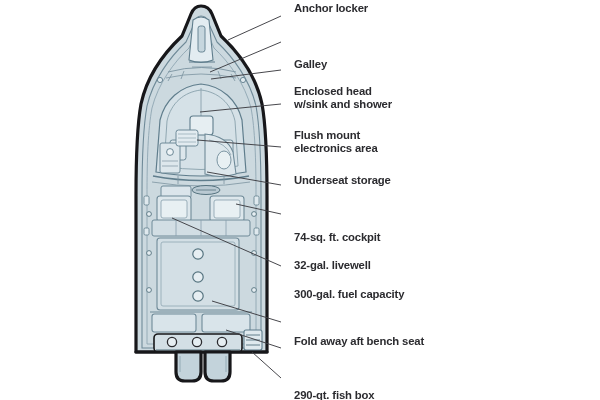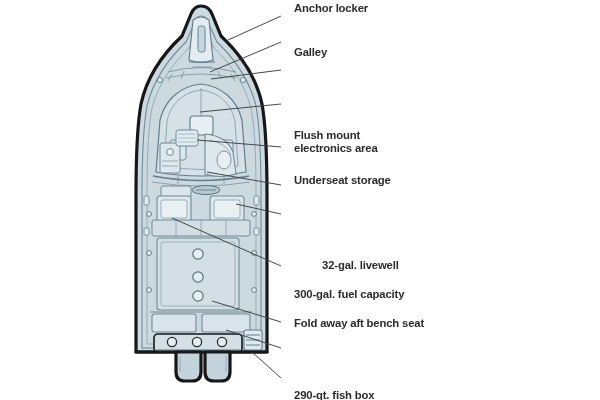--- a/index.html
+++ b/index.html
@@ -203,22 +203,25 @@
         <line x1="281" y1="214" x2="236" y2="204" stroke="#3d3d42"></line>
         <line x1="281" y1="266" x2="172" y2="218" stroke="#3d3d42"></line>
         <line x1="281" y1="322" x2="212" y2="301" stroke="#3d3d42"></line>
         <line x1="281" y1="348" x2="226" y2="330" stroke="#3d3d42"></line>
         <line x1="281" y1="378" x2="252" y2="352" stroke="#3d3d42"></line>
       </g>
   </svg>
 
   <div id="labels">
       <div class="callout" style="left: 294px; top: 2px;">Anchor locker</div>
-      <div class="callout" style="left: 294px; top: 46px;">Galley</div>
+      <div class="callout" style="left: 294px; top: 58px;">Galley</div>
+      <div class="callout" style="left: 294px; top: 85px;">Enclosed head
+w/sink and shower</div>
       <div class="callout" style="left: 294px; top: 174px;">Underseat storage</div>
       <div class="callout" style="left: 294px; top: 129px;">Flush mount
 electronics area</div>
-      <div class="callout" style="left: 294px; top: 259px; margin-left: 28px;">32-gal. livewell</div>
+      <div class="callout" style="left: 294px; top: 231px;">74-sq. ft. cockpit</div>
+      <div class="callout" style="left: 294px; top: 259px;">32-gal. livewell</div>
       <div class="callout" style="left: 294px; top: 288px; text-align: right;">300-gal. fuel capacity</div>
-      <div class="callout" style="left: 294px; top: 317px;">Fold away aft bench seat</div>
+      <div class="callout" style="left: 294px; top: 335px;">Fold away aft bench seat</div>
       <div class="callout" style="left: 294px; top: 365px; margin-top: 24px;">290-qt. fish box</div>
     </div>
 </div>
 
 </body></html>

